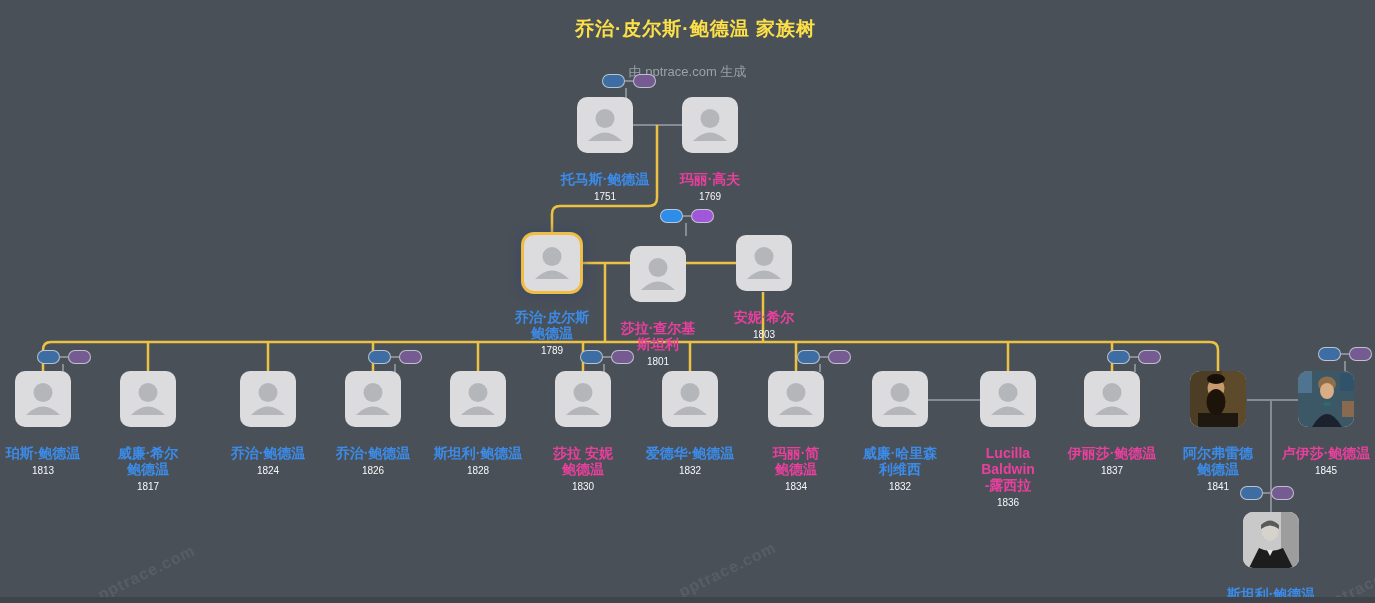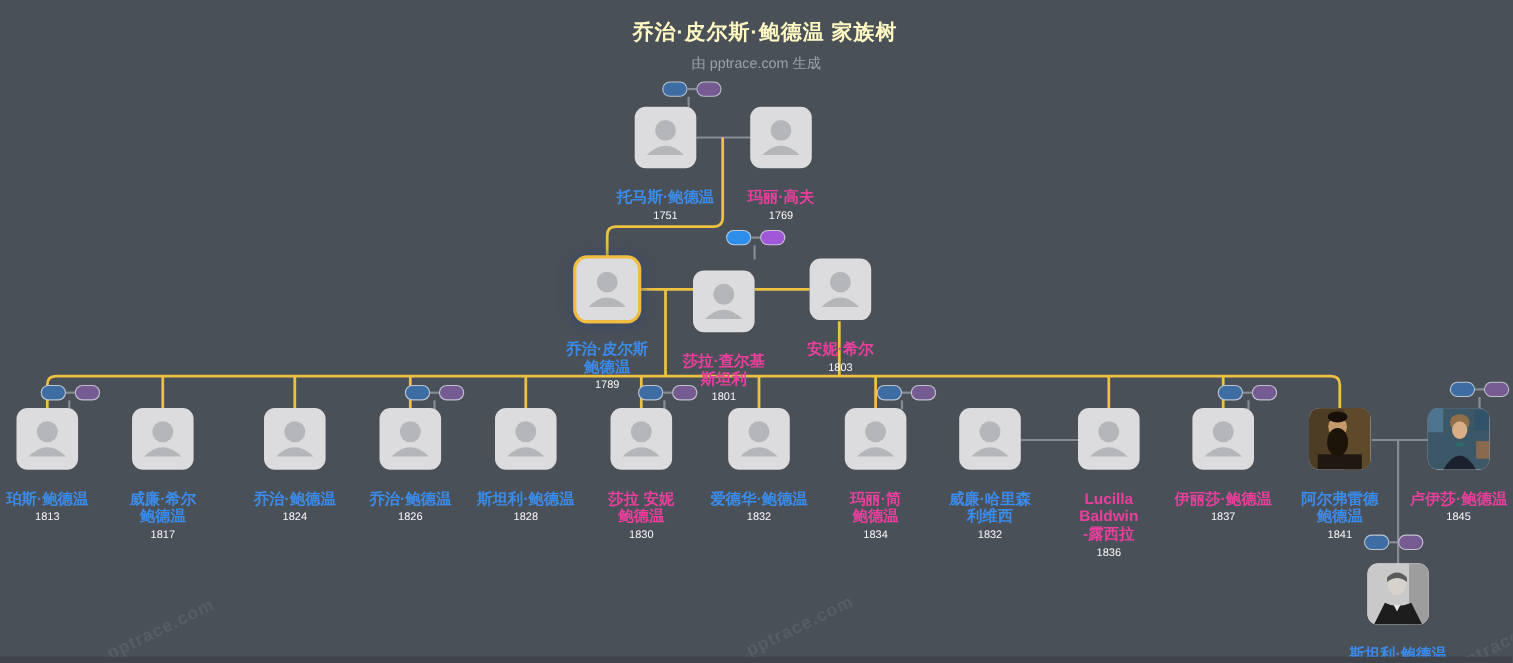--- a/index.html
+++ b/index.html
@@ -13,22 +13,22 @@
   *{box-sizing:border-box;}
   html,body{margin:0;padding:0;}
   body{
     width:1375px;height:603px;overflow:hidden;
     background:var(--bg);
     font-family:"Liberation Sans","DejaVu Sans",sans-serif;
   }
   #stage{position:relative;width:1375px;height:603px;}
   
   .hdr{position:absolute;top:16px;left:0;width:100%;text-align:center;}
-  .title{font-size:19px;font-weight:bold;color:#fef9c3;letter-spacing:1px;padding-left:16px;}
-  .credit{margin-top:7px;font-size:13px;color:#9aa1a9;}
+  .title{font-size:19px;font-weight:bold;color:#fde047;letter-spacing:1px;padding-left:16px;}
+  .credit{margin-top:21px;font-size:13px;color:#9aa1a9;}
   
   #lines{position:absolute;left:0;top:0;}
   
   .badge{position:absolute;height:14px;display:flex;align-items:center;}
   .pill{width:23px;height:14px;border-radius:7px;border:1px solid rgba(206,211,217,.85);}
   .blink{width:8px;height:2px;background:var(--gray);}
   
   .person{position:absolute;width:120px;text-align:center;}
   .card{
     width:56px;height:56px;margin:0 auto;background:var(--card);

